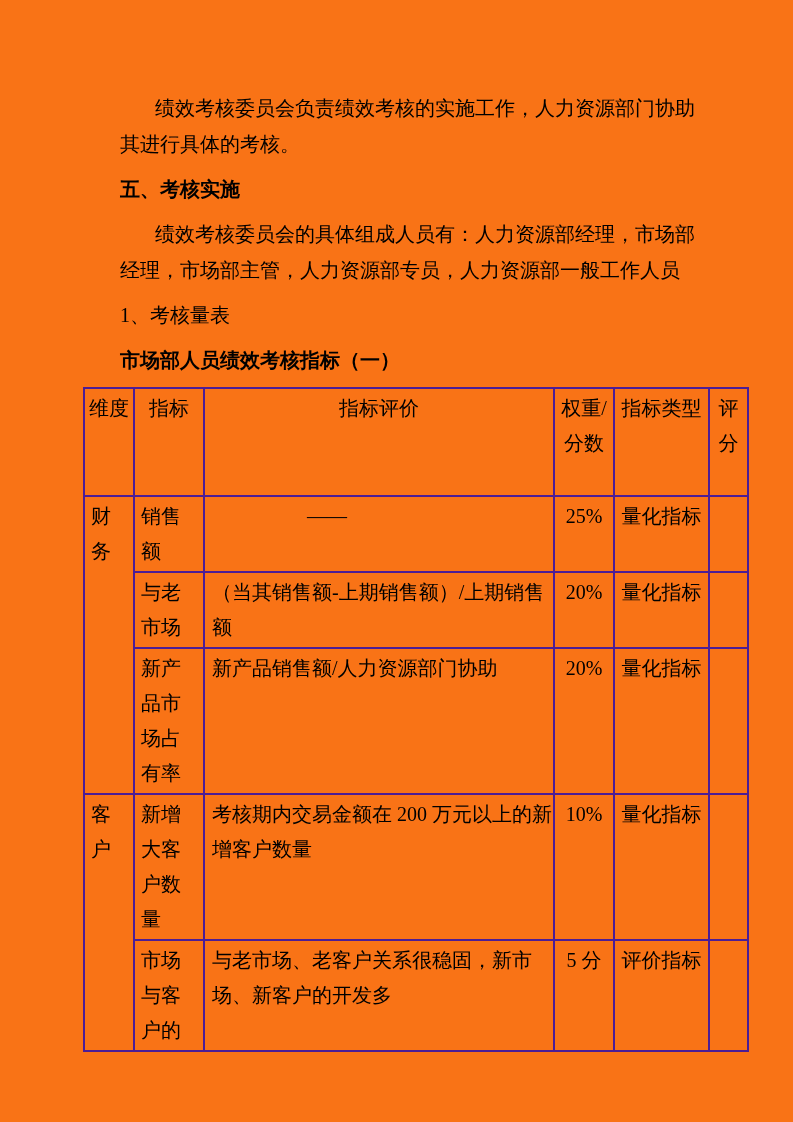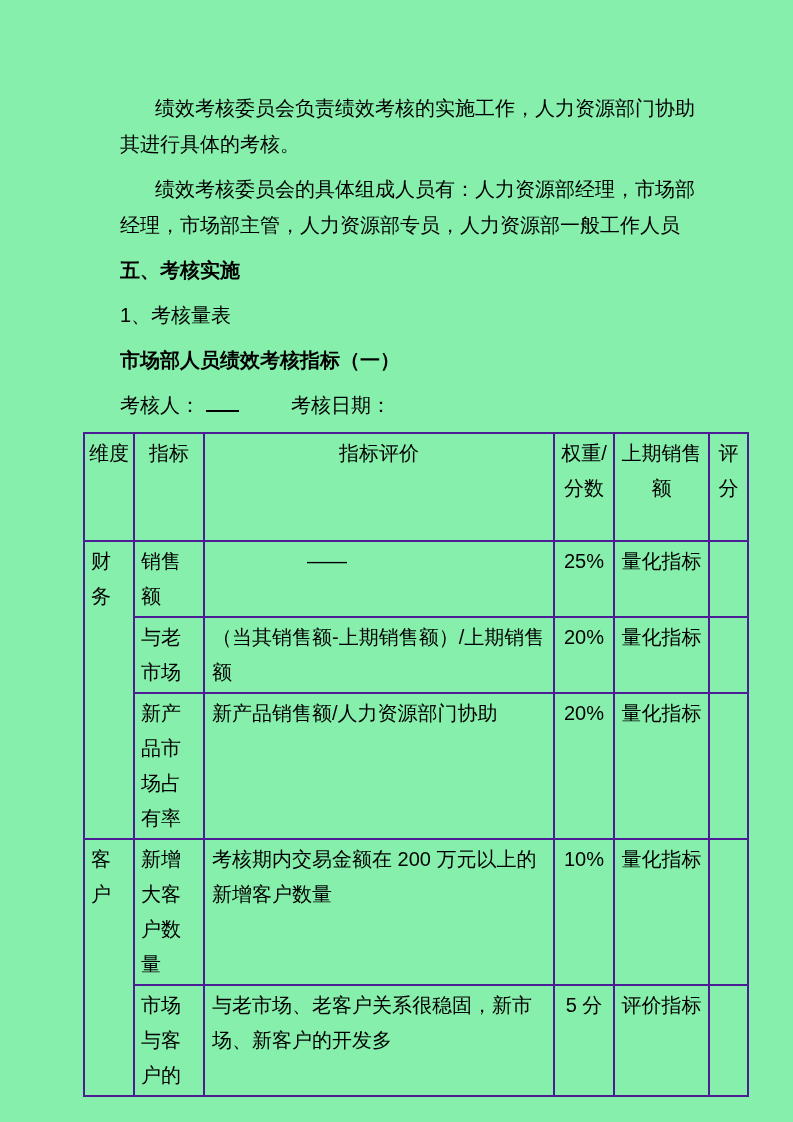--- a/index.html
+++ b/index.html
@@ -1,23 +1,23 @@
 <!DOCTYPE html>
 <html><head>
 <meta charset="utf-8">
 <style>
   html,body { margin:0; padding:0; background:#ffffff; }
   .page {
     position:relative;
     width:793px; height:1122px;
     box-sizing:border-box;
     padding:90px 20px 0 83px;
-    background:#86efac;
+    background:#f97316;
     color:#000000;
-    font-family:Liberation Sans, sans-serif;
+    font-family:Liberation Serif, serif;
     font-size:20px;
     overflow:hidden;
   }
   .para {
     margin:0 0 9px 37px;
     line-height:36px;
     white-space:pre-line;
   }
   .indent { text-indent:35px; }
   .bold { font-weight:bold; }
@@ -57,51 +57,48 @@
   tr.h-r5 { height:76px; }
 </style>
 </head>
 <body>
 
 <div class="page">
 
   <p class="para indent">绩效考核委员会负责绩效考核的实施工作，人力资源部门协助
 其进行具体的考核。</p>
 
+  <p class="para bold">五、考核实施</p>
+
   <p class="para indent">绩效考核委员会的具体组成人员有：人力资源部经理，市场部
 经理，市场部主管，人力资源部专员，人力资源部一般工作人员</p>
-
-  <p class="para bold">五、考核实施</p>
 
   <p class="para">1、考核量表</p>
 
   <p class="para bold">市场部人员绩效考核指标（一）</p>
 
 
-  <p class="para assessor-line">
-    <span>考核人：</span><span class="blank-underline"></span><span>考核日期：</span>
-  </p>
 
   <table class="assessment">
     <colgroup>
       <col style="width:50px">
       <col style="width:70px">
       <col style="width:350px">
       <col style="width:60px">
       <col style="width:95px">
       <col style="width:39px">
     </colgroup>
 
     <tbody>
         <tr class="h-header">
       <th>维度</th>
       <th>指标</th>
       <th>指标评价</th>
       <th>权重/分数</th>
-      <th>上期销售额</th>
+      <th>指标类型</th>
       <th>评分</th>
     </tr>
 
     <tr class="h-r1">
       <td rowspan="3">财务</td>
       <td>销售额</td>
       <td class="cell-eval cell-eval-dash">——</td>
       <td class="cell-weight">25%</td>
       <td class="cell-type">量化指标</td>
       <td class="cell-score"></td>

